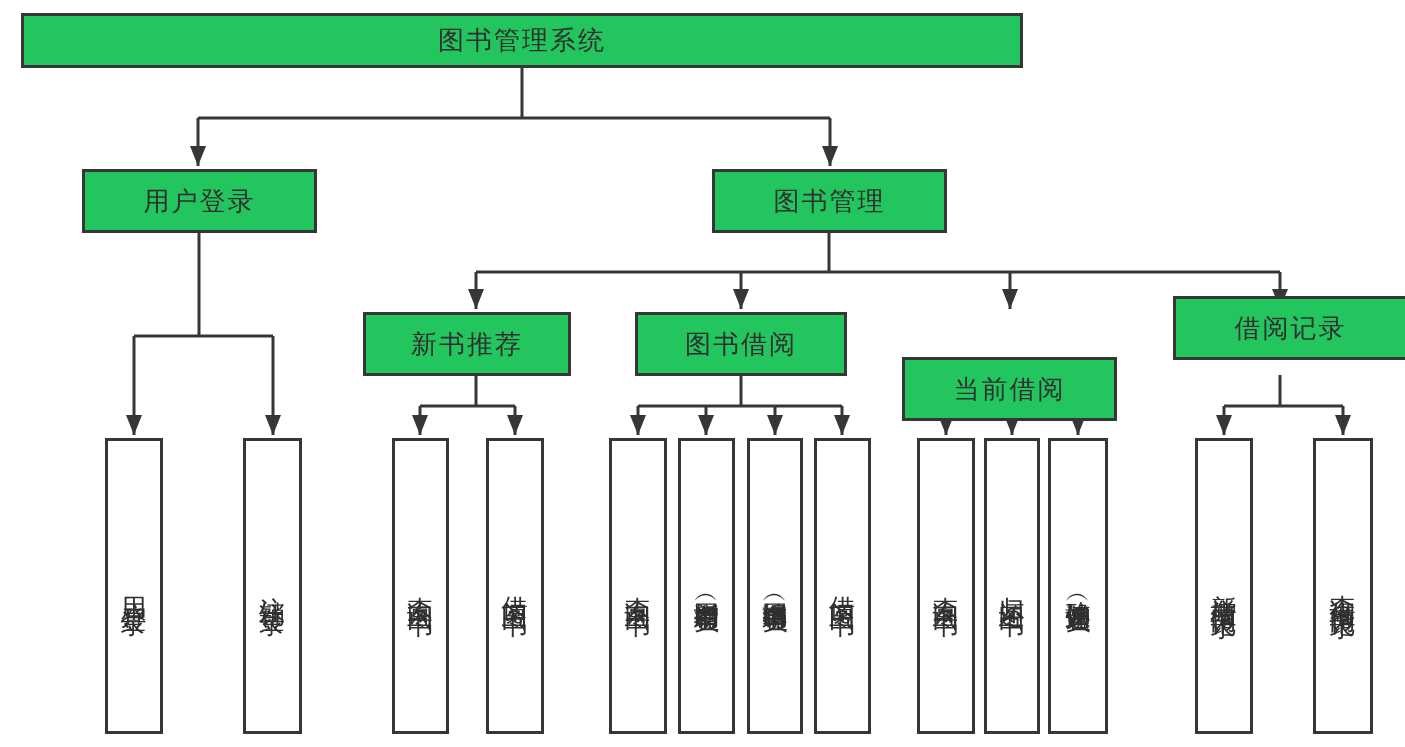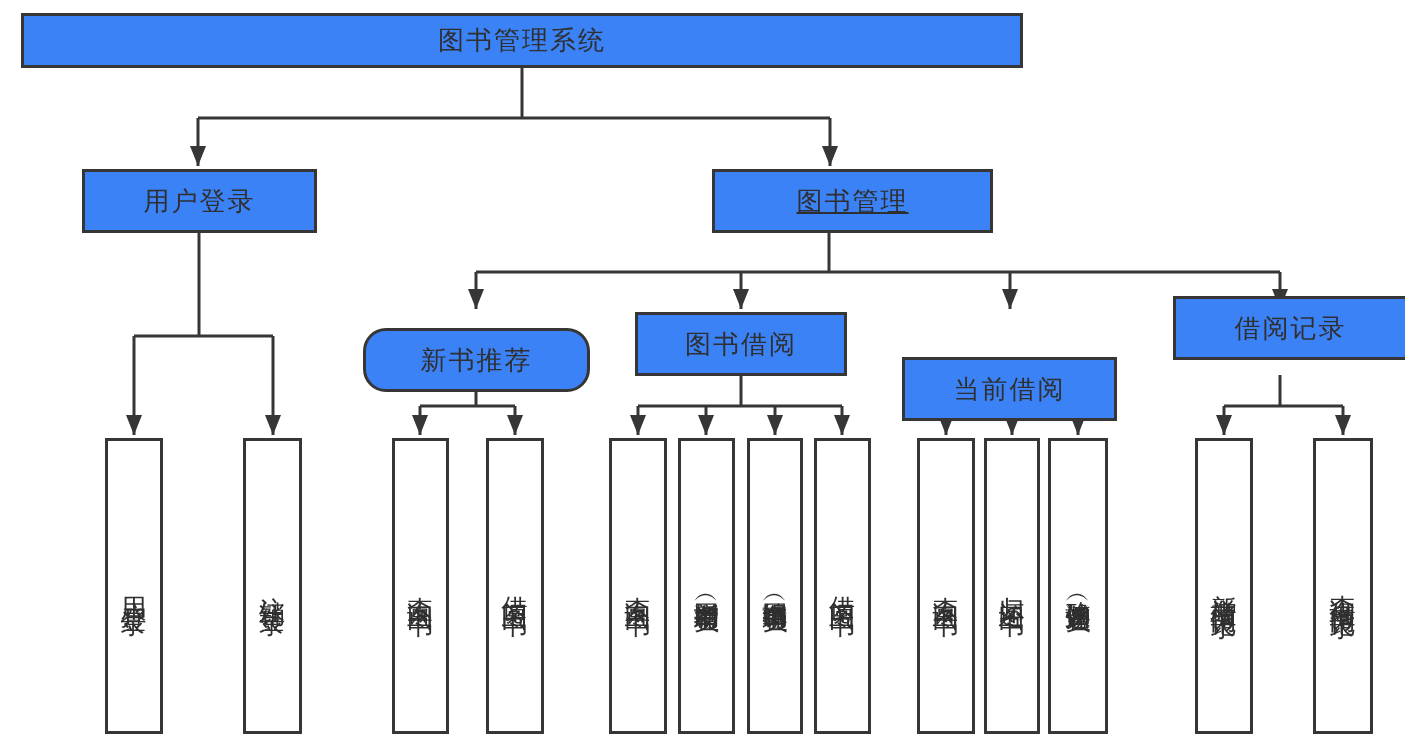--- a/index.html
+++ b/index.html
@@ -8,21 +8,21 @@
     width:1405px;height:747px;
     background:#ffffff;
     font-family:"Liberation Sans", sans-serif;
     overflow:hidden;
   }
   #wires{position:absolute;left:0;top:0;width:1405px;height:747px;}
   .hbox{
     position:absolute;
     box-sizing:border-box;
     border:3px solid #363636;
-    background:#3b82f6;
+    background:#22c55e;
     display:flex;align-items:center;justify-content:center;
     font-size:26px;color:#2f2f2f;letter-spacing:2px;
     z-index:2;
   }
   .leaf{
     position:absolute;
     top:438px;height:296px;
     box-sizing:border-box;
     border:3px solid #363636;
     background:#ffffff;
@@ -99,23 +99,23 @@
       <path d="M1280,375 V406"></path>
       <path d="M1224,406 H1343"></path>
       <path d="M1224,406 V435" marker-end="url(#arrow)"></path>
       <path d="M1343,406 V435" marker-end="url(#arrow)"></path>
     </g>
   </svg>
 
   <div class="hbox" style="left:21px;top:13px;width:1002px;height:55px;">图书管理系统</div>
 
   <div class="hbox" style="left:82px;top:169px;width:235px;height:64px;">用户登录</div>
-  <div class="hbox" style="left:712px;top:169px;width:281px;height:64px;text-decoration:underline;">图书管理</div>
+  <div class="hbox" style="left:712px;top:169px;width:235px;height:64px;">图书管理</div>
 
-  <div class="hbox" style="left:363px;top:328px;width:227px;height:64px;border-radius:23px;">新书推荐</div>
+  <div class="hbox" style="left:363px;top:312px;width:208px;height:64px;">新书推荐</div>
   <div class="hbox" style="left:635px;top:312px;width:212px;height:64px;">图书借阅</div>
   <div class="hbox" style="left:902px;top:312px;width:215px;height:64px;margin-top:45px;">当前借阅</div>
   <div class="hbox" style="left:1173px;top:296px;width:235px;height:64px;">借阅记录</div>
 
   <div class="leaf" style="left:105px;width:58px;">
     <span>用户登录</span>
   </div>
   <div class="leaf" style="left:243px;width:59px;">
     <span>注销登录</span>
   </div>

